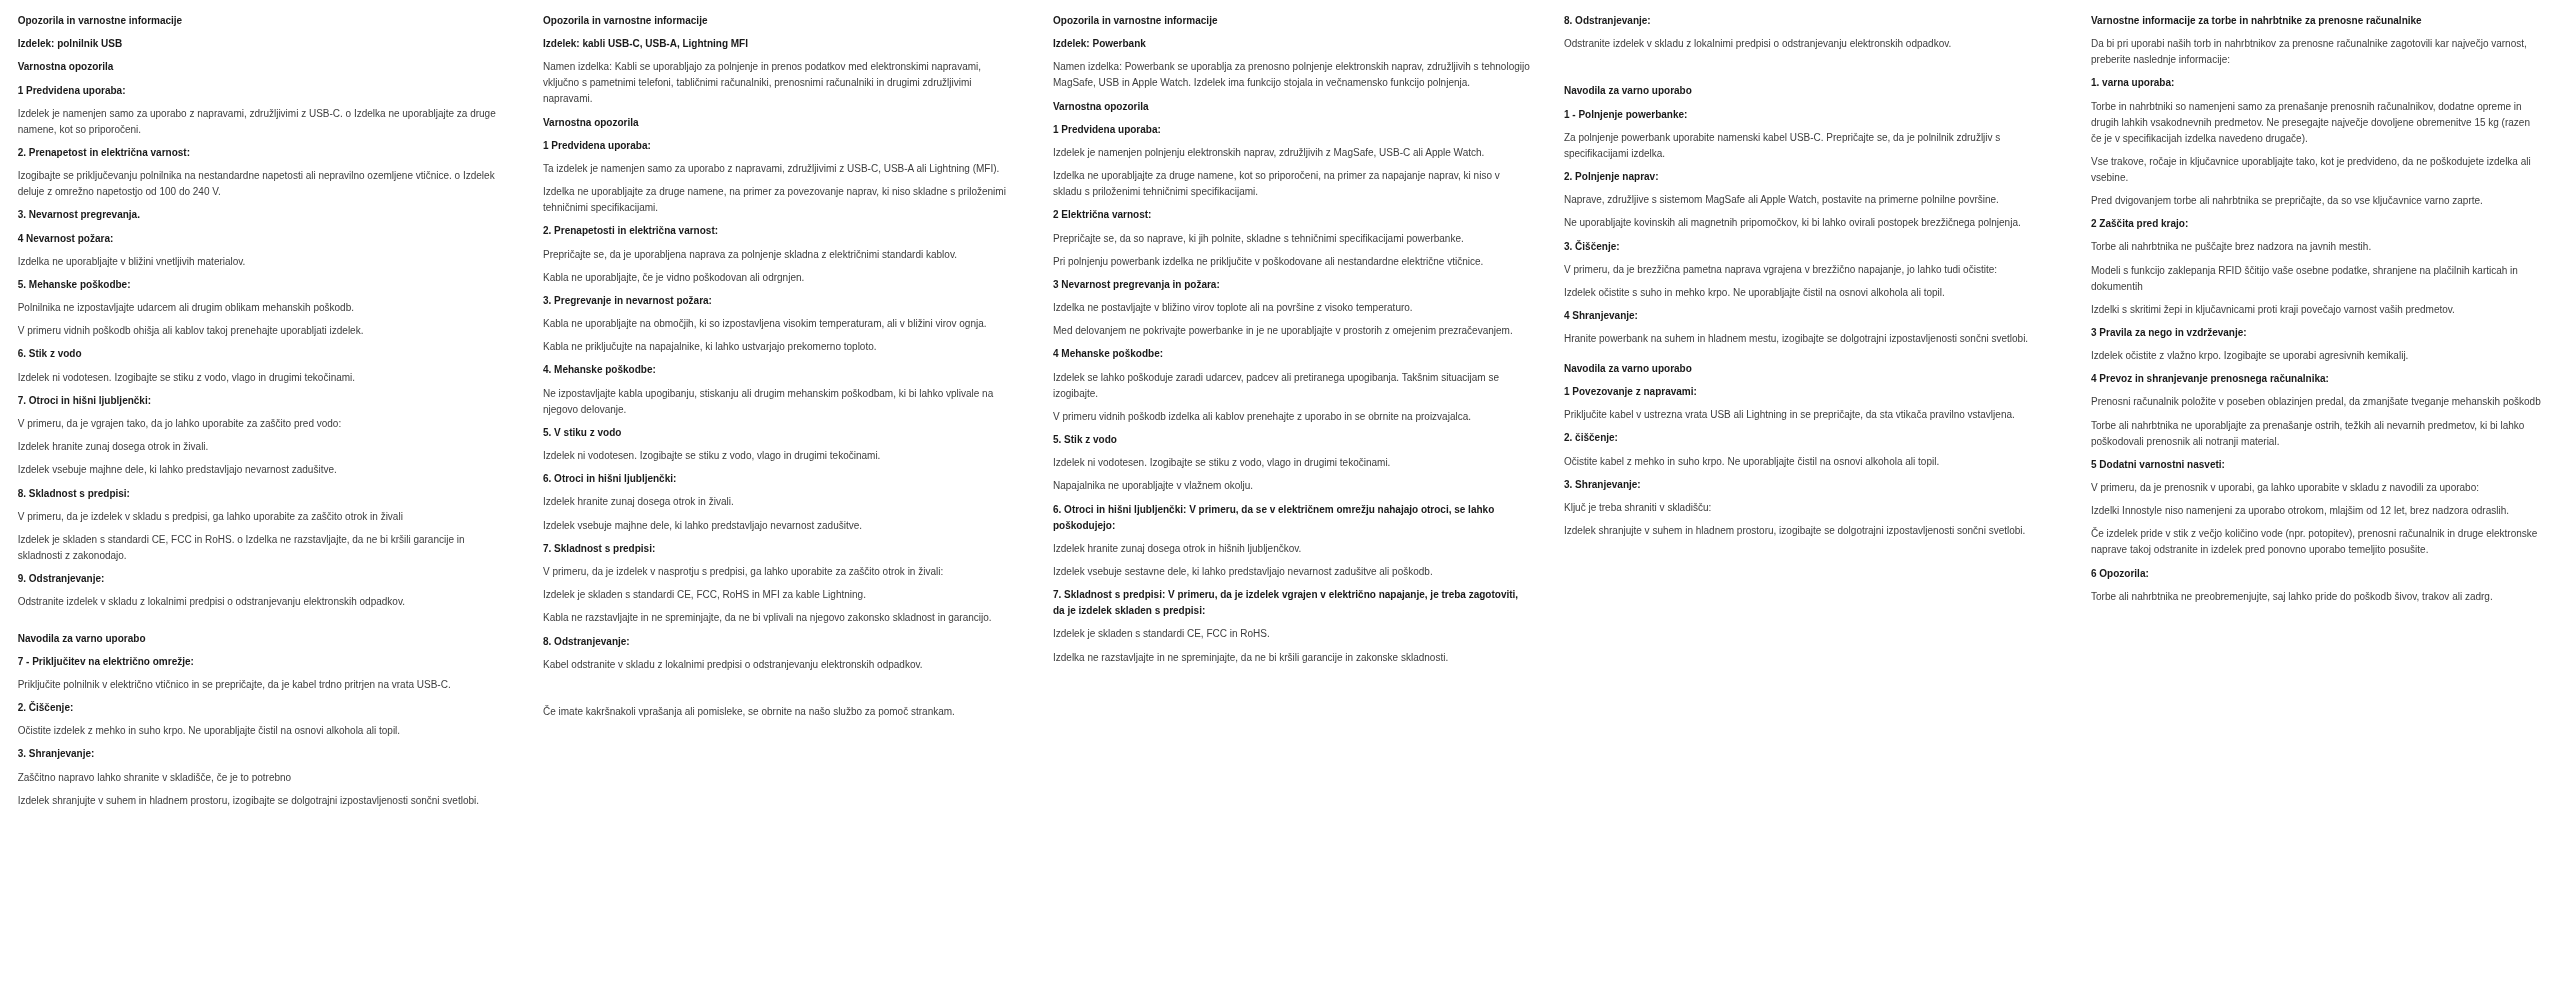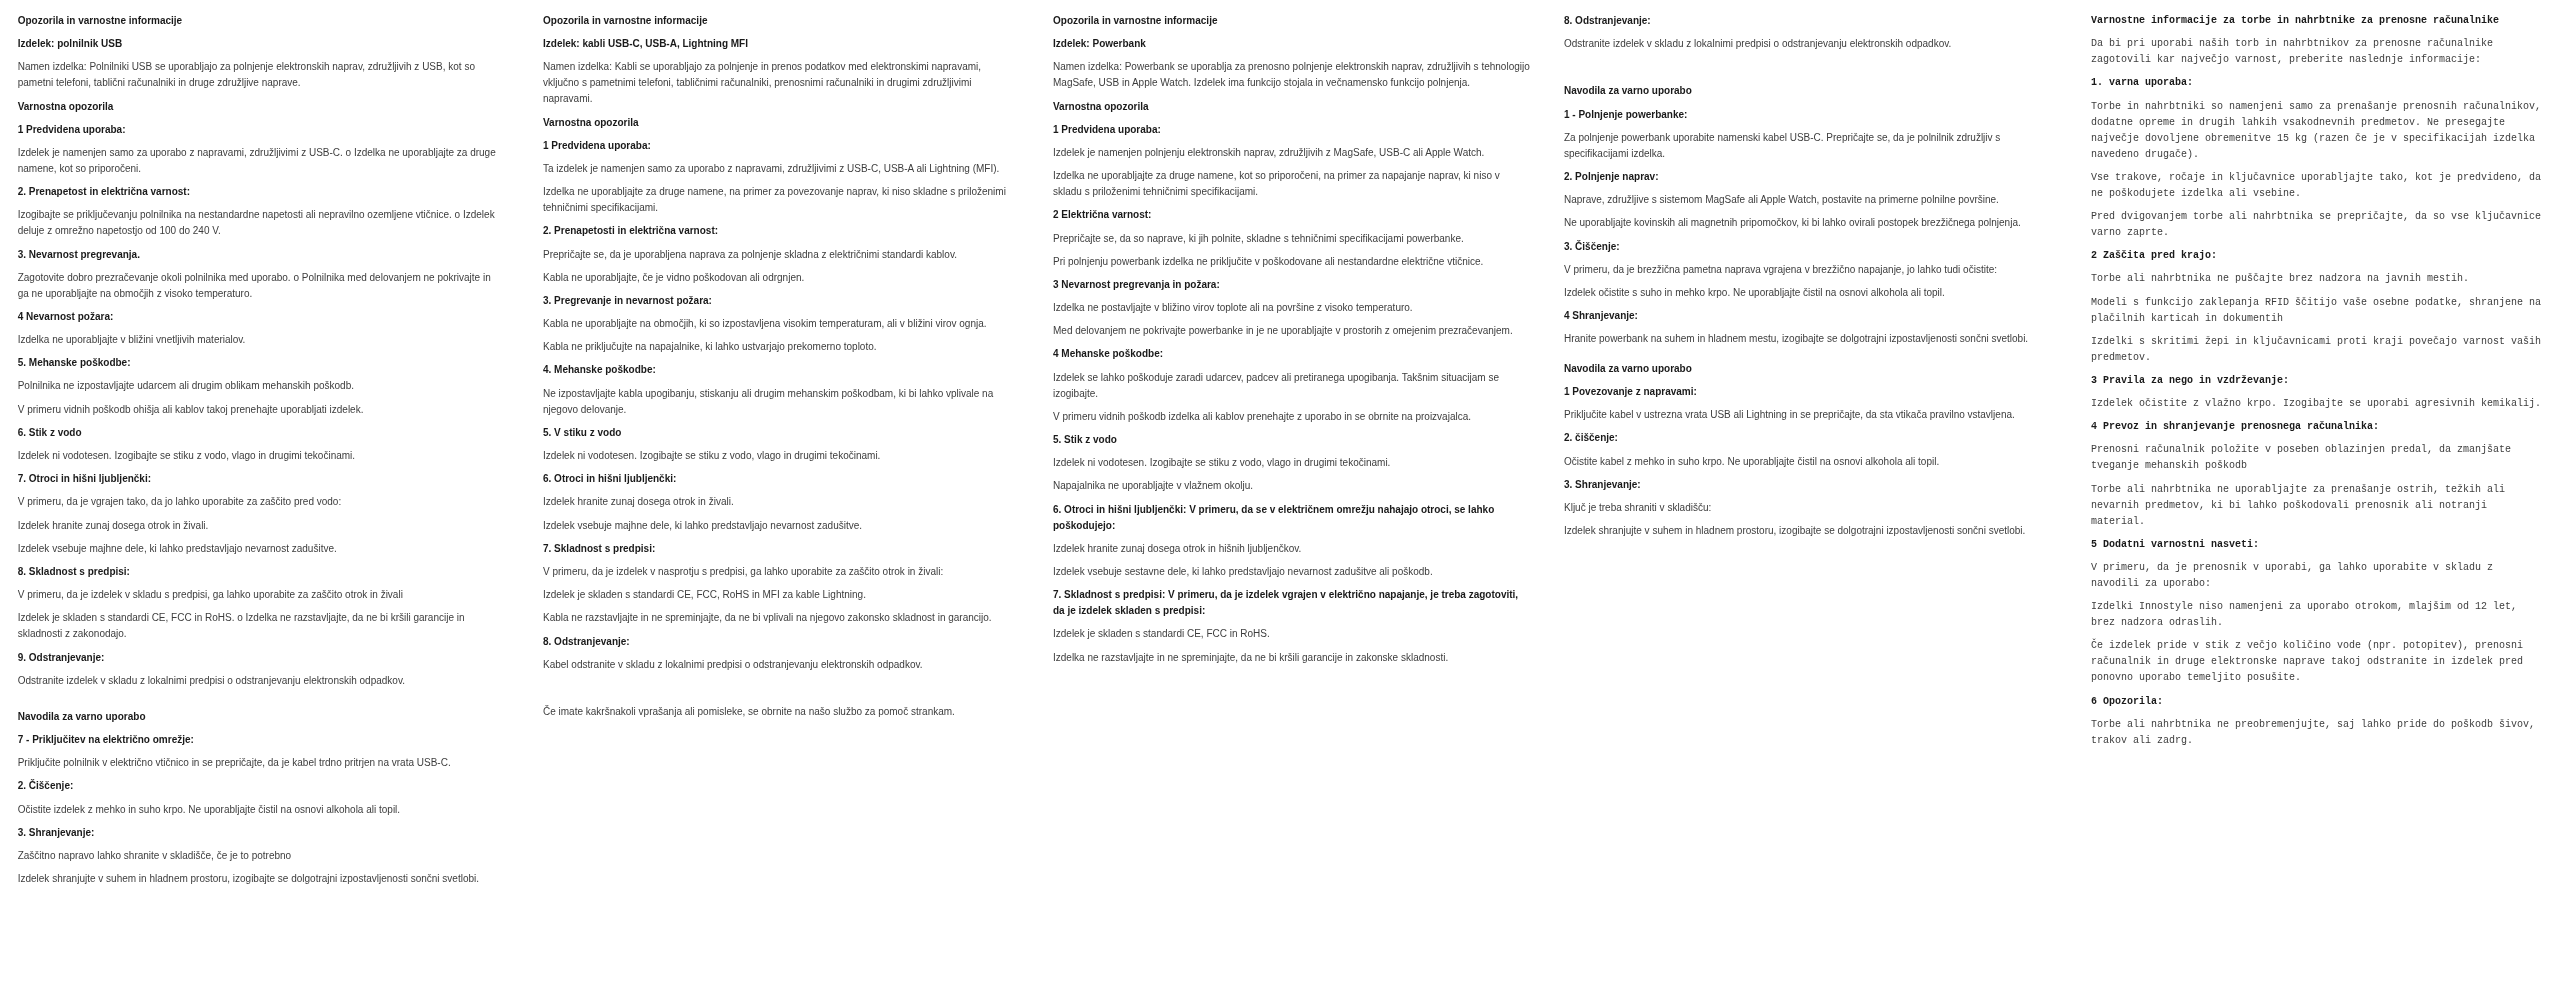--- a/index.html
+++ b/index.html
@@ -18,21 +18,21 @@
     background: #ffffff;
   }
   .col {
     position: absolute;
     top: 13px;
   }
   .col-0 { left: 17.7px;   width: 483px; }
   .col-1 { left: 543px;  width: 473px; }
   .col-2 { left: 1053px; width: 477px; }
   .col-3 { left: 1564px; width: 480px; }
-  .col-4 { left: 2091px; width: 451px; font-family: Liberation Mono, monospace; }
+  .col-4 { left: 2091px; width: 451px; }
 
   .col .p {
     font-size: 10px;
     line-height: 16px;
     margin: 0 0 7.2px 0;
     color: #3d3d3d;
   }
   .col .h1, .col .h2 {
     font-size: 10px;
     line-height: 16px;
@@ -45,28 +45,26 @@
   .sp-md { height: 13px; }
   .sp-lg { height: 24px; }
 </style>
 </head>
 <body>
 
 <div class="page">
   <div class="col col-0">
       <div class="h1">Opozorila in varnostne informacije</div>
       <div class="h2">Izdelek: polnilnik USB</div>
-      <div class="p">Namen izdelka: Polnilniki USB se uporabljajo za polnjenje elektronskih naprav, združljivih z USB, kot so pametni telefoni, tablični računalniki in druge združljive naprave.</div>
       <div class="h2">Varnostna opozorila</div>
       <div class="h2">1 Predvidena uporaba:</div>
       <div class="p">Izdelek je namenjen samo za uporabo z napravami, združljivimi z USB-C. o Izdelka ne uporabljajte za druge namene, kot so priporočeni.</div>
       <div class="h2">2. Prenapetost in električna varnost:</div>
       <div class="p">Izogibajte se priključevanju polnilnika na nestandardne napetosti ali nepravilno ozemljene vtičnice. o Izdelek deluje z omrežno napetostjo od 100 do 240 V.</div>
       <div class="h2">3. Nevarnost pregrevanja.</div>
-      <div class="p">Zagotovite dobro prezračevanje okoli polnilnika med uporabo. o Polnilnika med delovanjem ne pokrivajte in ga ne uporabljajte na območjih z visoko temperaturo.</div>
       <div class="h2">4 Nevarnost požara:</div>
       <div class="p">Izdelka ne uporabljajte v bližini vnetljivih materialov.</div>
       <div class="h2">5. Mehanske poškodbe:</div>
       <div class="p">Polnilnika ne izpostavljajte udarcem ali drugim oblikam mehanskih poškodb.</div>
       <div class="p">V primeru vidnih poškodb ohišja ali kablov takoj prenehajte uporabljati izdelek.</div>
       <div class="h2">6. Stik z vodo</div>
       <div class="p">Izdelek ni vodotesen. Izogibajte se stiku z vodo, vlago in drugimi tekočinami.</div>
       <div class="h2">7. Otroci in hišni ljubljenčki:</div>
       <div class="p">V primeru, da je vgrajen tako, da jo lahko uporabite za zaščito pred vodo:</div>
       <div class="p">Izdelek hranite zunaj dosega otrok in živali.</div>

